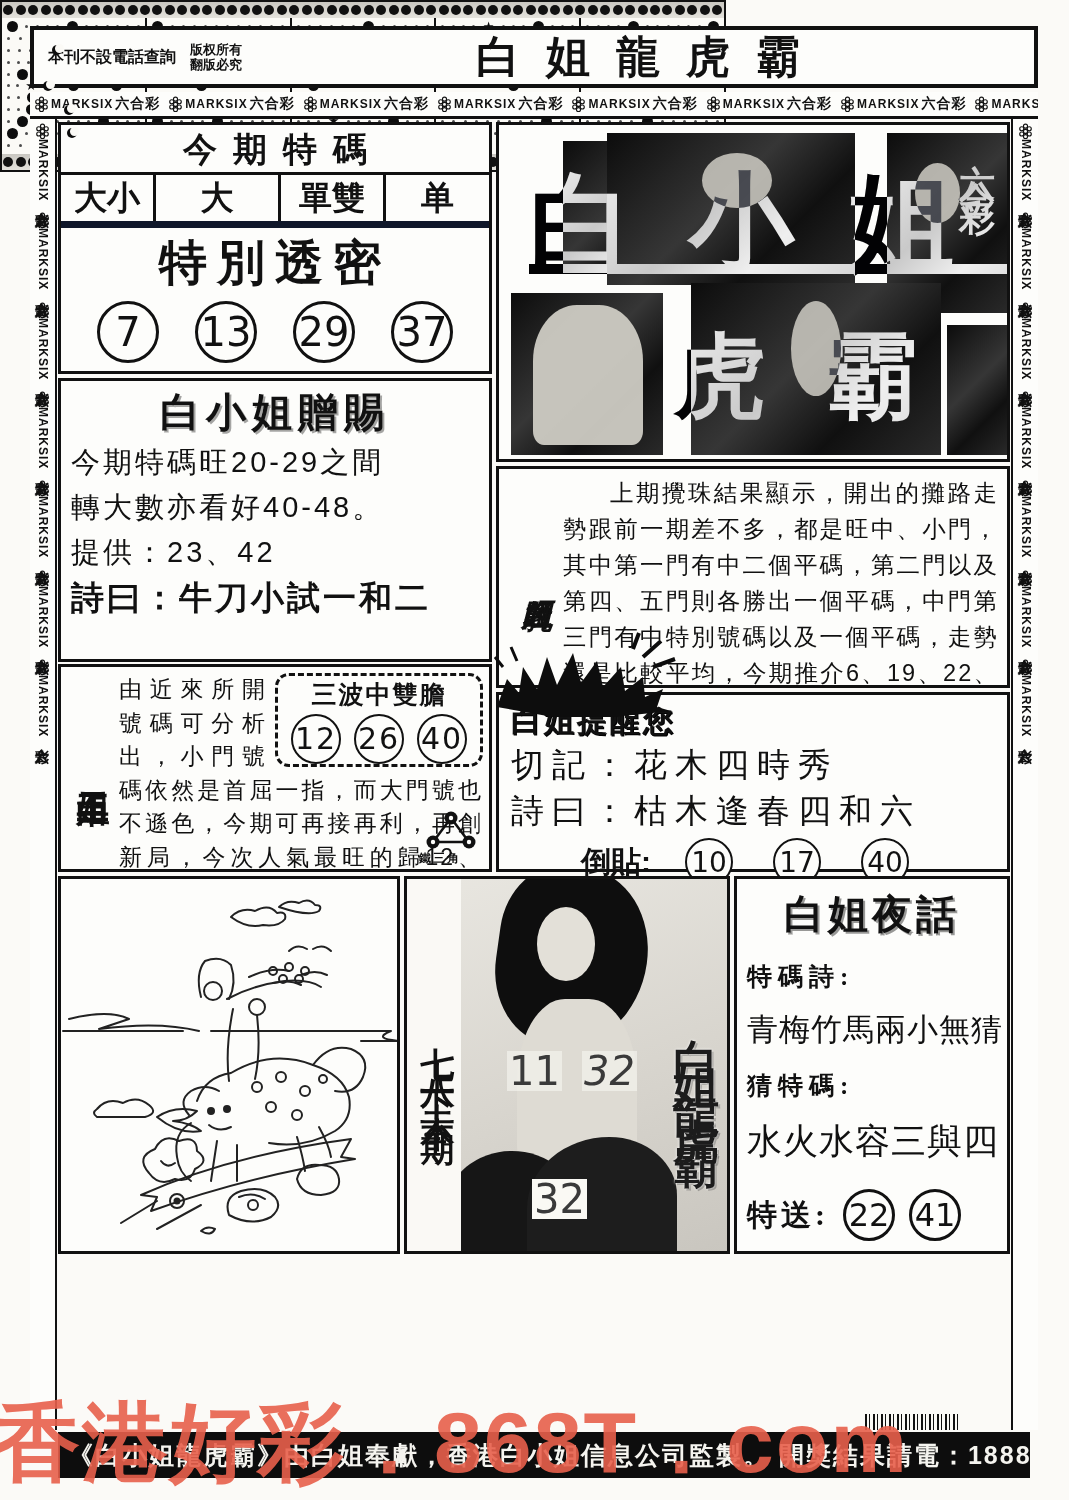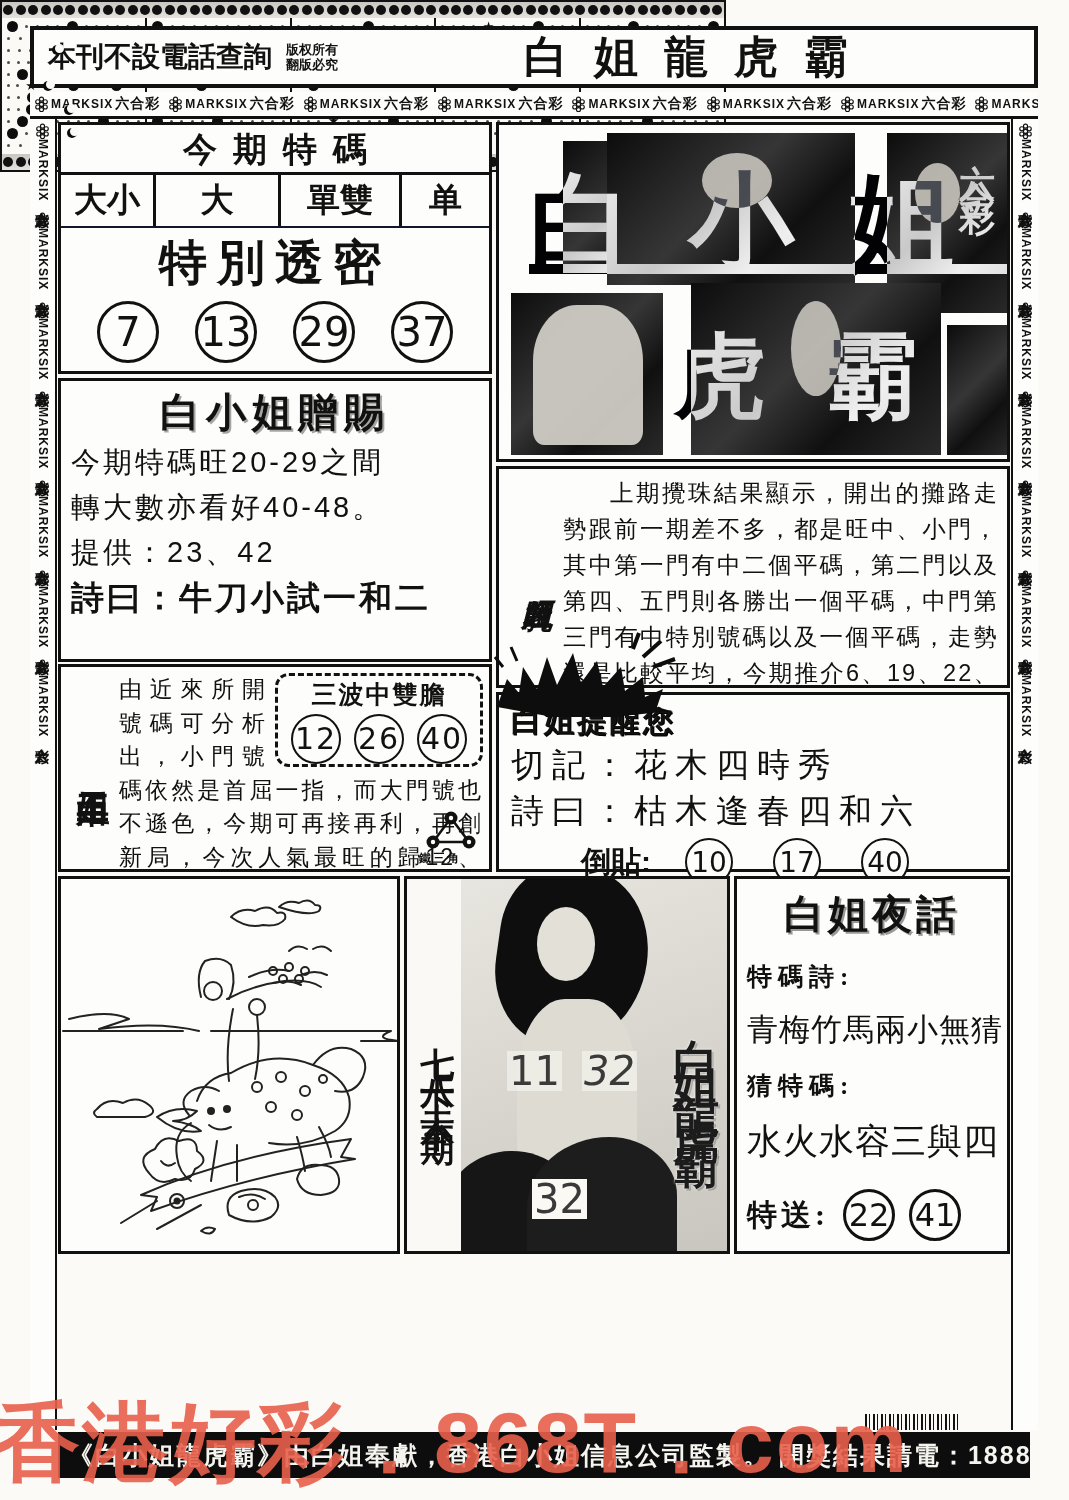--- a/index.html
+++ b/index.html
@@ -3,21 +3,21 @@
 <meta charset="utf-8">
 <style>
   * { margin:0; padding:0; box-sizing:border-box; }
   html,body { background:#ffffff; }
   body { font-family:"Liberation Sans", sans-serif; color:#111; }
   #page { position:relative; width:1069px; height:1500px; background:#fbfaf7; overflow:hidden; }
 
   
   .header-box { position:absolute; left:30px; top:26px; width:1008px; height:62px;
     border:4px solid #111; background:#fdfdfb; display:flex; align-items:center; }
-  .hdr-notice { font-size:28px; font-weight:700; margin-left:14px; white-space:nowrap; }
+  .hdr-notice { font-size:16px; font-weight:700; margin-left:14px; white-space:nowrap; }
   .hdr-copy { font-size:13px; font-weight:700; line-height:15px; margin-left:14px; white-space:nowrap; }
   .hdr-title { flex:1; text-align:center; font-family:"Liberation Serif", serif;
     font-size:44px; font-weight:900; letter-spacing:26px; white-space:nowrap; text-indent:26px; }
   .hdr-right { margin-right:10px; text-align:right; font-family:"Liberation Serif", serif;
     font-size:18px; line-height:21px; white-space:nowrap; }
 
   
   .h-strip { position:absolute; left:30px; top:92px; width:1008px; height:27px;
     border-bottom:3px solid #111; overflow:hidden; display:flex; align-items:center; background:#fdfdfb; }
   .v-strip { position:absolute; top:119px; width:27px; height:1311px; overflow:hidden;
@@ -31,26 +31,26 @@
   .bu .lat { margin:0 2px; }
   .fl { flex:0 0 auto; }
 
   
   .box { position:absolute; border:3px solid #111; background:#fdfdfb; }
 
   
   #special { left:58px; top:122px; width:434px; height:252px; }
   .sp-title { height:50px; border-bottom:3px solid #111; text-align:center;
     font-size:34px; font-weight:900; letter-spacing:16px; line-height:48px; text-indent:16px; }
-  .sp-cells { display:flex; height:53px; border-bottom:2px solid #0f172a; }
+  .sp-cells { display:flex; height:53px; border-bottom:7px solid #0f172a; }
   .sp-cell { display:flex; align-items:center; justify-content:center;
     font-size:33px; font-weight:900; }
   .sp-c0 { width:95px;  border-right:3px solid #111; }
   .sp-c1 { width:125px; border-right:3px solid #111; }
-  .sp-c2 { width:121px; border-right:3px solid #111; }
+  .sp-c2 { width:105px; border-right:3px solid #111; }
   .sp-c3 { flex:1; }
   .sp-sub { text-align:center; font-size:48px; font-weight:900; letter-spacing:10px;
     margin-top:3px; font-family:"Liberation Serif", serif; }
   .circ-row { display:flex; justify-content:space-evenly; align-items:center; margin-top:6px; }
   .circ { display:inline-flex; align-items:center; justify-content:center;
     width:62px; height:62px; border:3px solid #111; border-radius:50%;
     font-size:40px; font-weight:400; background:#fdfdfb; font-family:"DejaVu Sans", sans-serif; }
 
   
   #gift { left:58px; top:378px; width:434px; height:284px; padding:4px 10px; }

